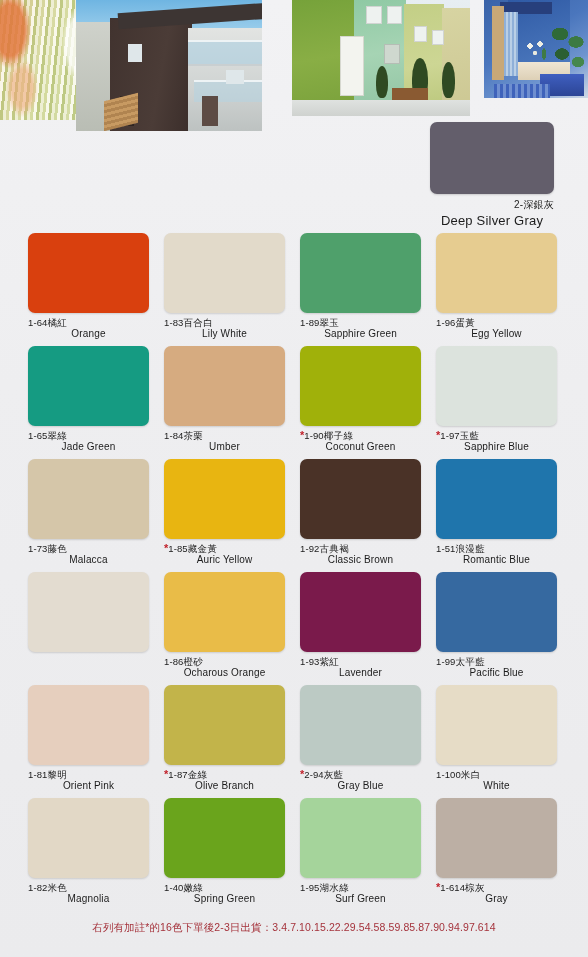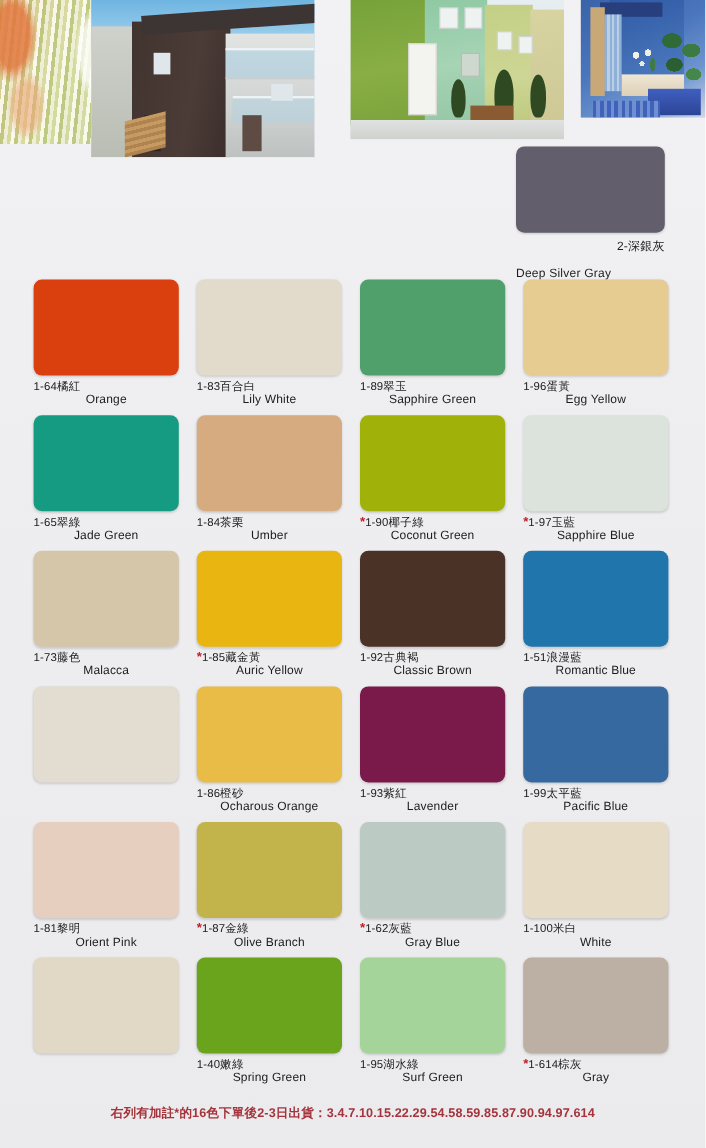--- a/index.html
+++ b/index.html
@@ -164,23 +164,23 @@
     width: 124px; height: 72px;
     border-radius: 7px;
     box-shadow: 0 1px 2px rgba(0,0,0,.16);
   }
   .feat-label-row {
     display: flex; justify-content: flex-end;
     margin-top: 4px;
     font-size: 10px; color: #1d1d1d; letter-spacing: .2px;
   }
   .feat-label-en {
-    text-align: left;
-    font-size: 10px; color: #1d1d1d;
-    margin-top: 11px; letter-spacing: .2px;
+    text-align: center;
+    font-size: 13px; color: #1d1d1d;
+    margin-top: 1px; letter-spacing: .2px;
   }
 
   
   #swatch-grid {
     position: absolute;
     left: 28px; top: 233px;
     width: 532px;
     display: grid;
     grid-template-columns: repeat(4, 136px);
     column-gap: 0px;
@@ -229,21 +229,21 @@
   }
 
   
   #footnote {
     position: absolute;
     left: 0; top: 921px;
     width: 588px;
     text-align: center;
     font-size: 10.5px;
     color: #a5333c;
-    font-weight: 700;
+    font-weight: 400;
     letter-spacing: .1px;
     white-space: nowrap;
   }
 </style>
 </head>
 <body>
 
 <div id="page">
 
   <div id="header-band">
@@ -526,21 +526,21 @@
           </div>
           <div class="label-row2">Olive Branch</div>
         </div>
       </div>
       <div class="cell">
         <div class="chip" style="background: rgb(188, 202, 196);"></div>
         <div class="chip-labels">
           <div class="label-row1">
             <span class="code-wrap">
               <span class="star">*</span>
-              <span class="code">1-62</span>
+              <span class="code">2-94</span>
             </span>
             <span class="name-zh">灰藍</span>
           </div>
           <div class="label-row2">Gray Blue</div>
         </div>
       </div>
       <div class="cell">
         <div class="chip" style="background: rgb(230, 220, 198);"></div>
         <div class="chip-labels">
           <div class="label-row1">
@@ -548,20 +548,30 @@
               <span class="star hidden">*</span>
               <span class="code">1-100</span>
             </span>
             <span class="name-zh">米白</span>
           </div>
           <div class="label-row2">White</div>
         </div>
       </div>
       <div class="cell">
         <div class="chip" style="background: rgb(226, 216, 198);"></div>
+        <div class="chip-labels">
+          <div class="label-row1">
+            <span class="code-wrap">
+              <span class="star hidden">*</span>
+              <span class="code">1-82</span>
+            </span>
+            <span class="name-zh">米色</span>
+          </div>
+          <div class="label-row2">Magnolia</div>
+        </div>
       </div>
       <div class="cell">
         <div class="chip" style="background: rgb(106, 164, 28);"></div>
         <div class="chip-labels">
           <div class="label-row1">
             <span class="code-wrap">
               <span class="star hidden">*</span>
               <span class="code">1-40</span>
             </span>
             <span class="name-zh">嫩綠</span>

